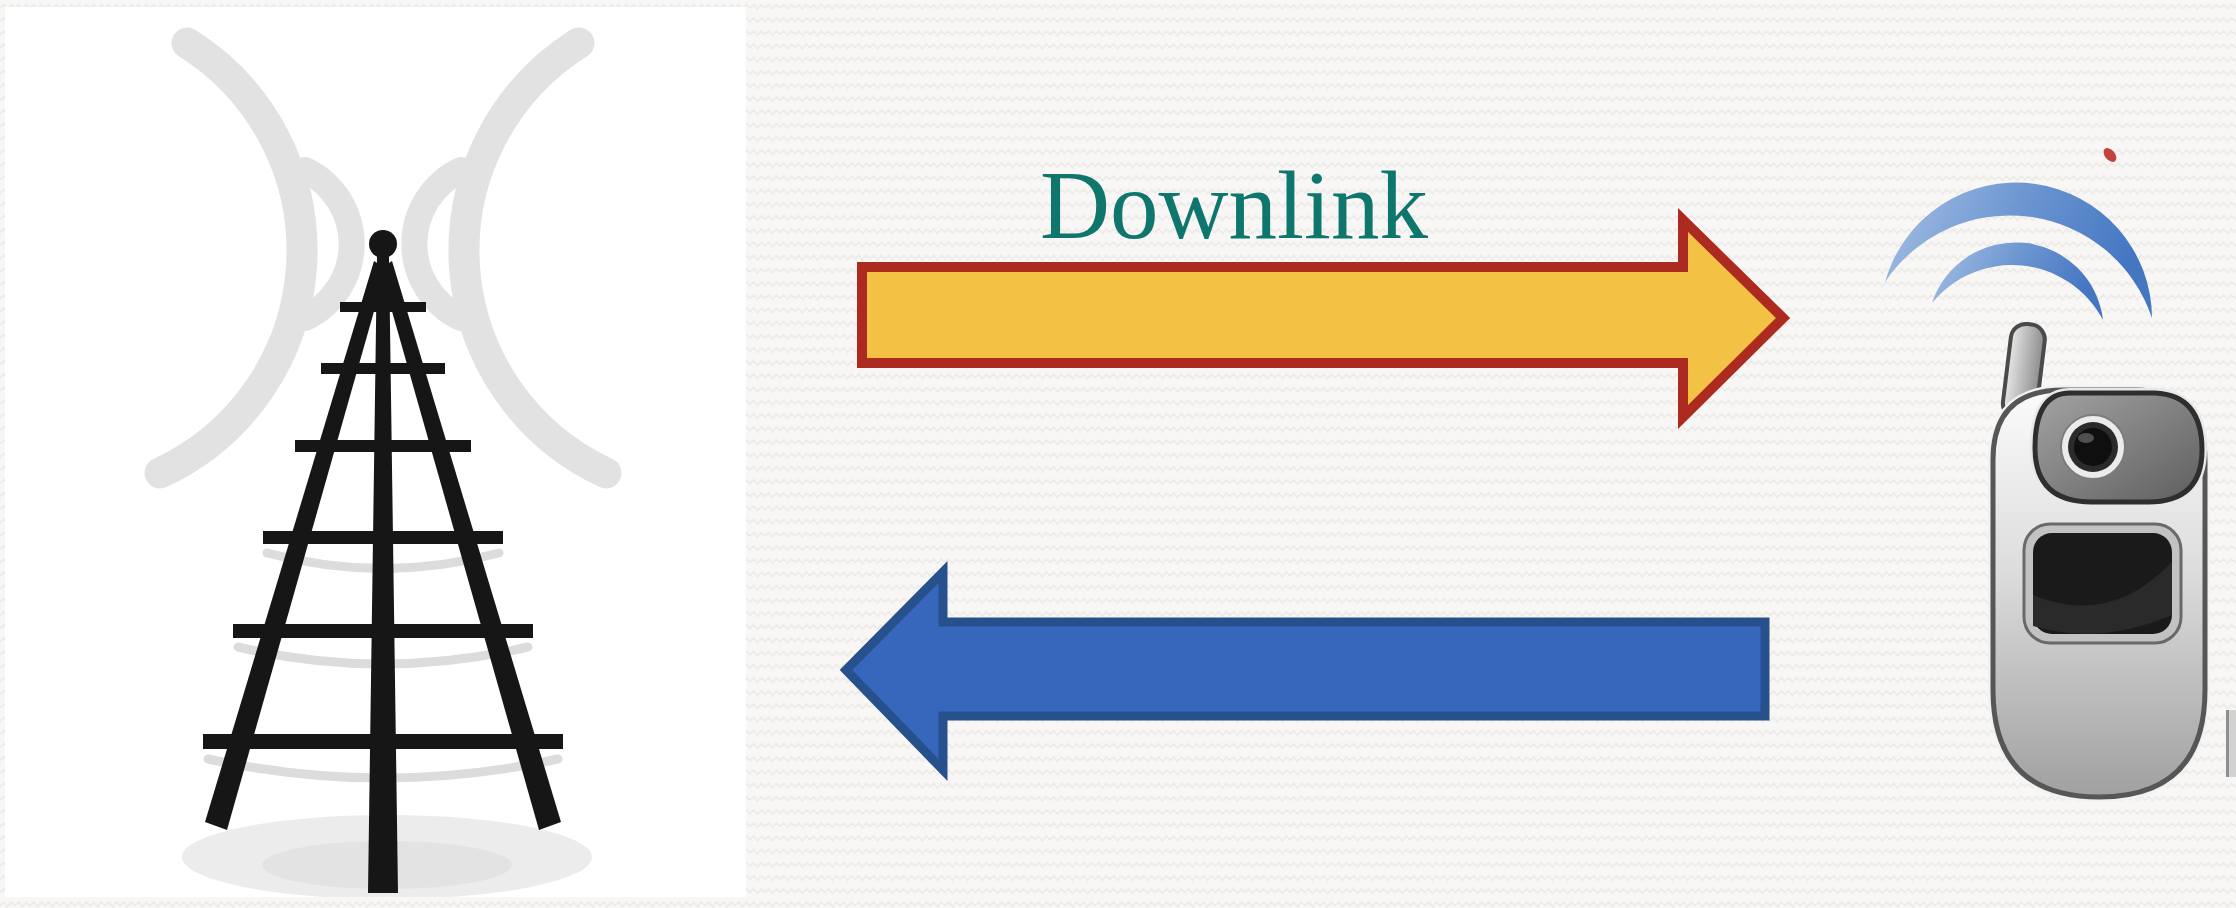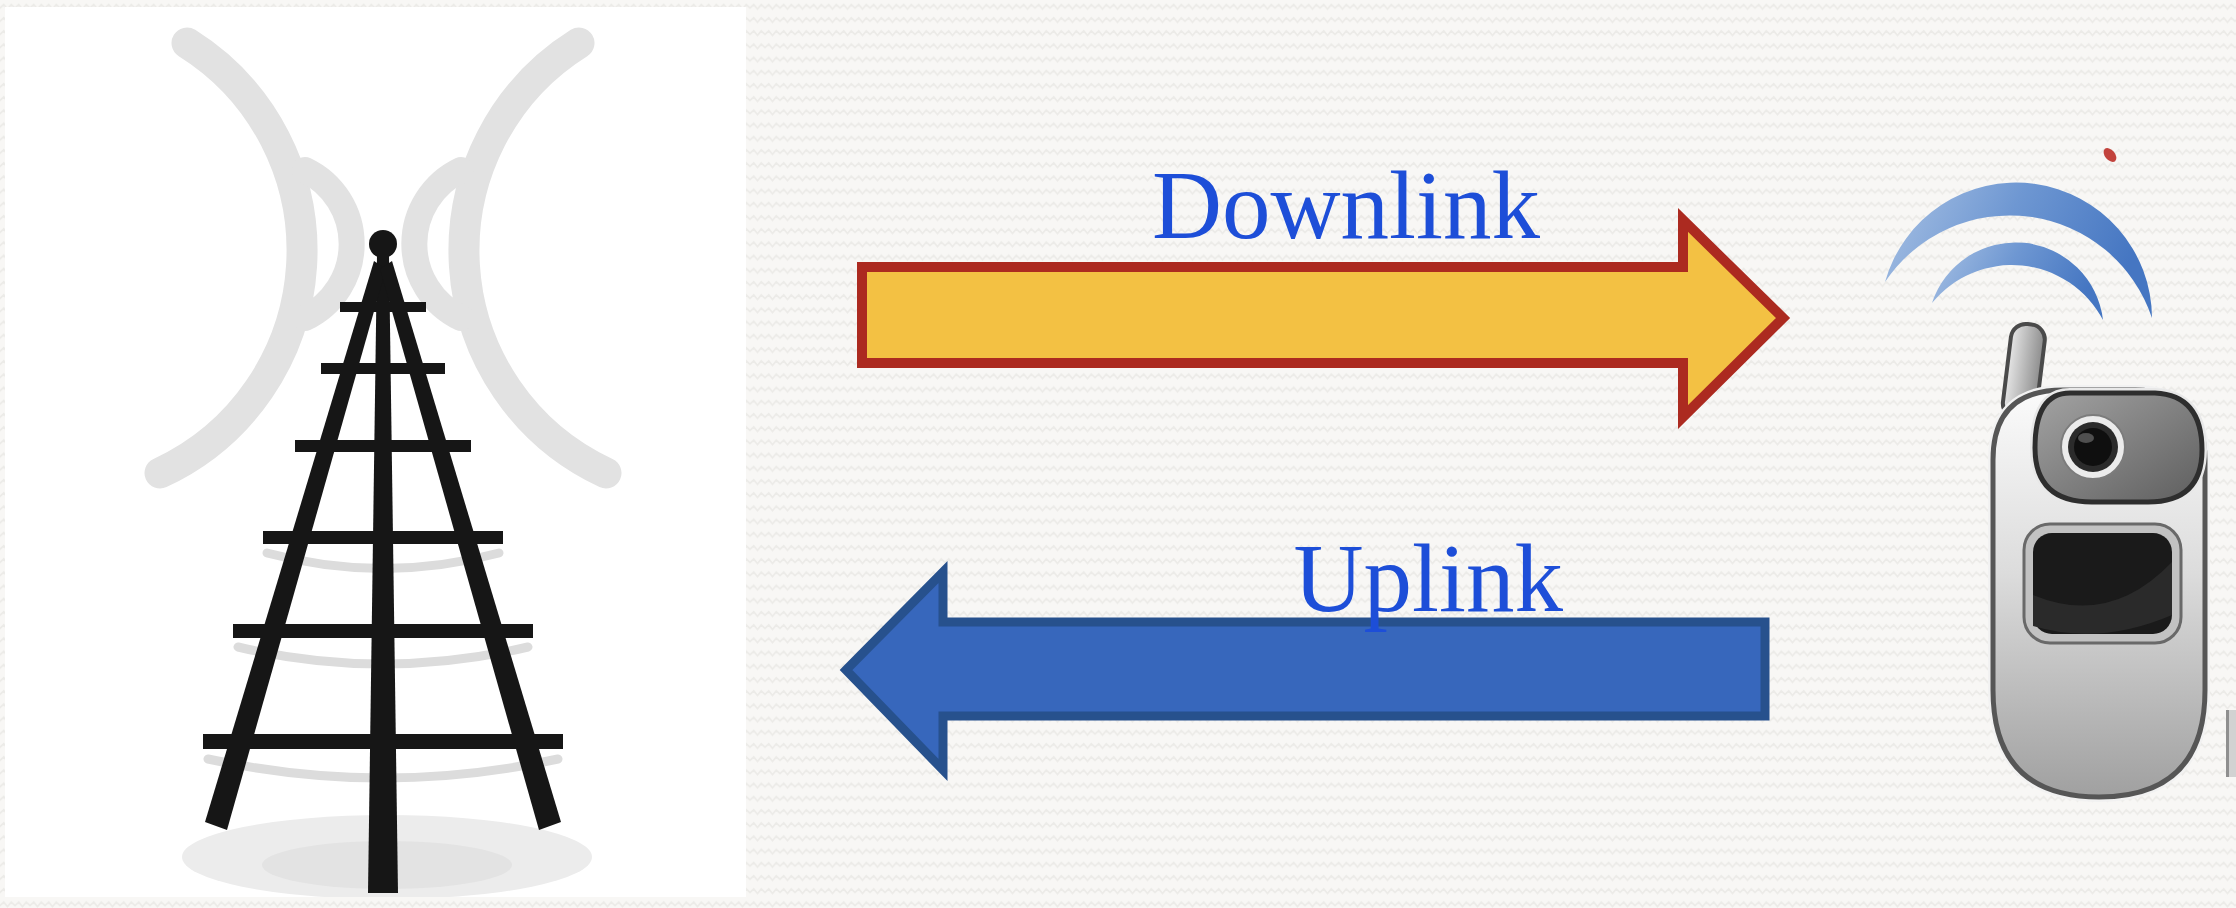--- a/index.html
+++ b/index.html
@@ -11,24 +11,24 @@
     background:#F8F7F5;
   }
   .layer{position:absolute;left:0;top:0;}
   .tower-box{
     position:absolute;left:5px;top:7px;width:741px;height:890px;
     background:#ffffff;
   }
   .arrow-label{
     position:absolute;
     width:500px;
-    text-align:right;
+    text-align:left;
     font-size:97px;
     line-height:1;
-    color:#1d4ed8;
+    color:#0f766e;
     letter-spacing:0px;
     white-space:nowrap;
   }
   .label-downlink{left:1040px;top:157px;}
   .label-uplink{left:1063px;top:530px;}
   .phone-svg{position:absolute;left:1860px;top:90px;}
   .arrows-svg{position:absolute;left:0;top:0;}
 </style>
 </head>
 <body>
@@ -78,21 +78,20 @@
       </g>
     </svg>
   </div>
 
   <svg class="arrows-svg" width="2236" height="908" viewBox="0 0 2236 908">
     <polygon points="862,267 1683,267 1683,220 1783,318 1683,417 1683,363 862,363" fill="#F3C143" stroke="#AC2A20" stroke-width="10" stroke-linejoin="miter"></polygon>
     <polygon points="846,670 943,572 943,622 1765,622 1765,716 943,716 943,770" fill="#3767BC" stroke="#27518D" stroke-width="9" stroke-linejoin="miter"></polygon>
   </svg>
 
   <div class="arrow-label label-downlink">Downlink</div>
-  <div class="arrow-label label-uplink">Uplink</div>
 
   <svg class="phone-svg" width="376" height="818" viewBox="0 0 376 818">
     <defs>
       <linearGradient id="sig" x1="0" y1="0" x2="1" y2="0.25">
         <stop offset="0" stop-color="#A9C2E4"></stop>
         <stop offset="0.5" stop-color="#6E97D2"></stop>
         <stop offset="1" stop-color="#4576C2"></stop>
       </linearGradient>
       <linearGradient id="bodyg" x1="0" y1="0" x2="0" y2="1">
         <stop offset="0" stop-color="#FBFBFB"></stop>

